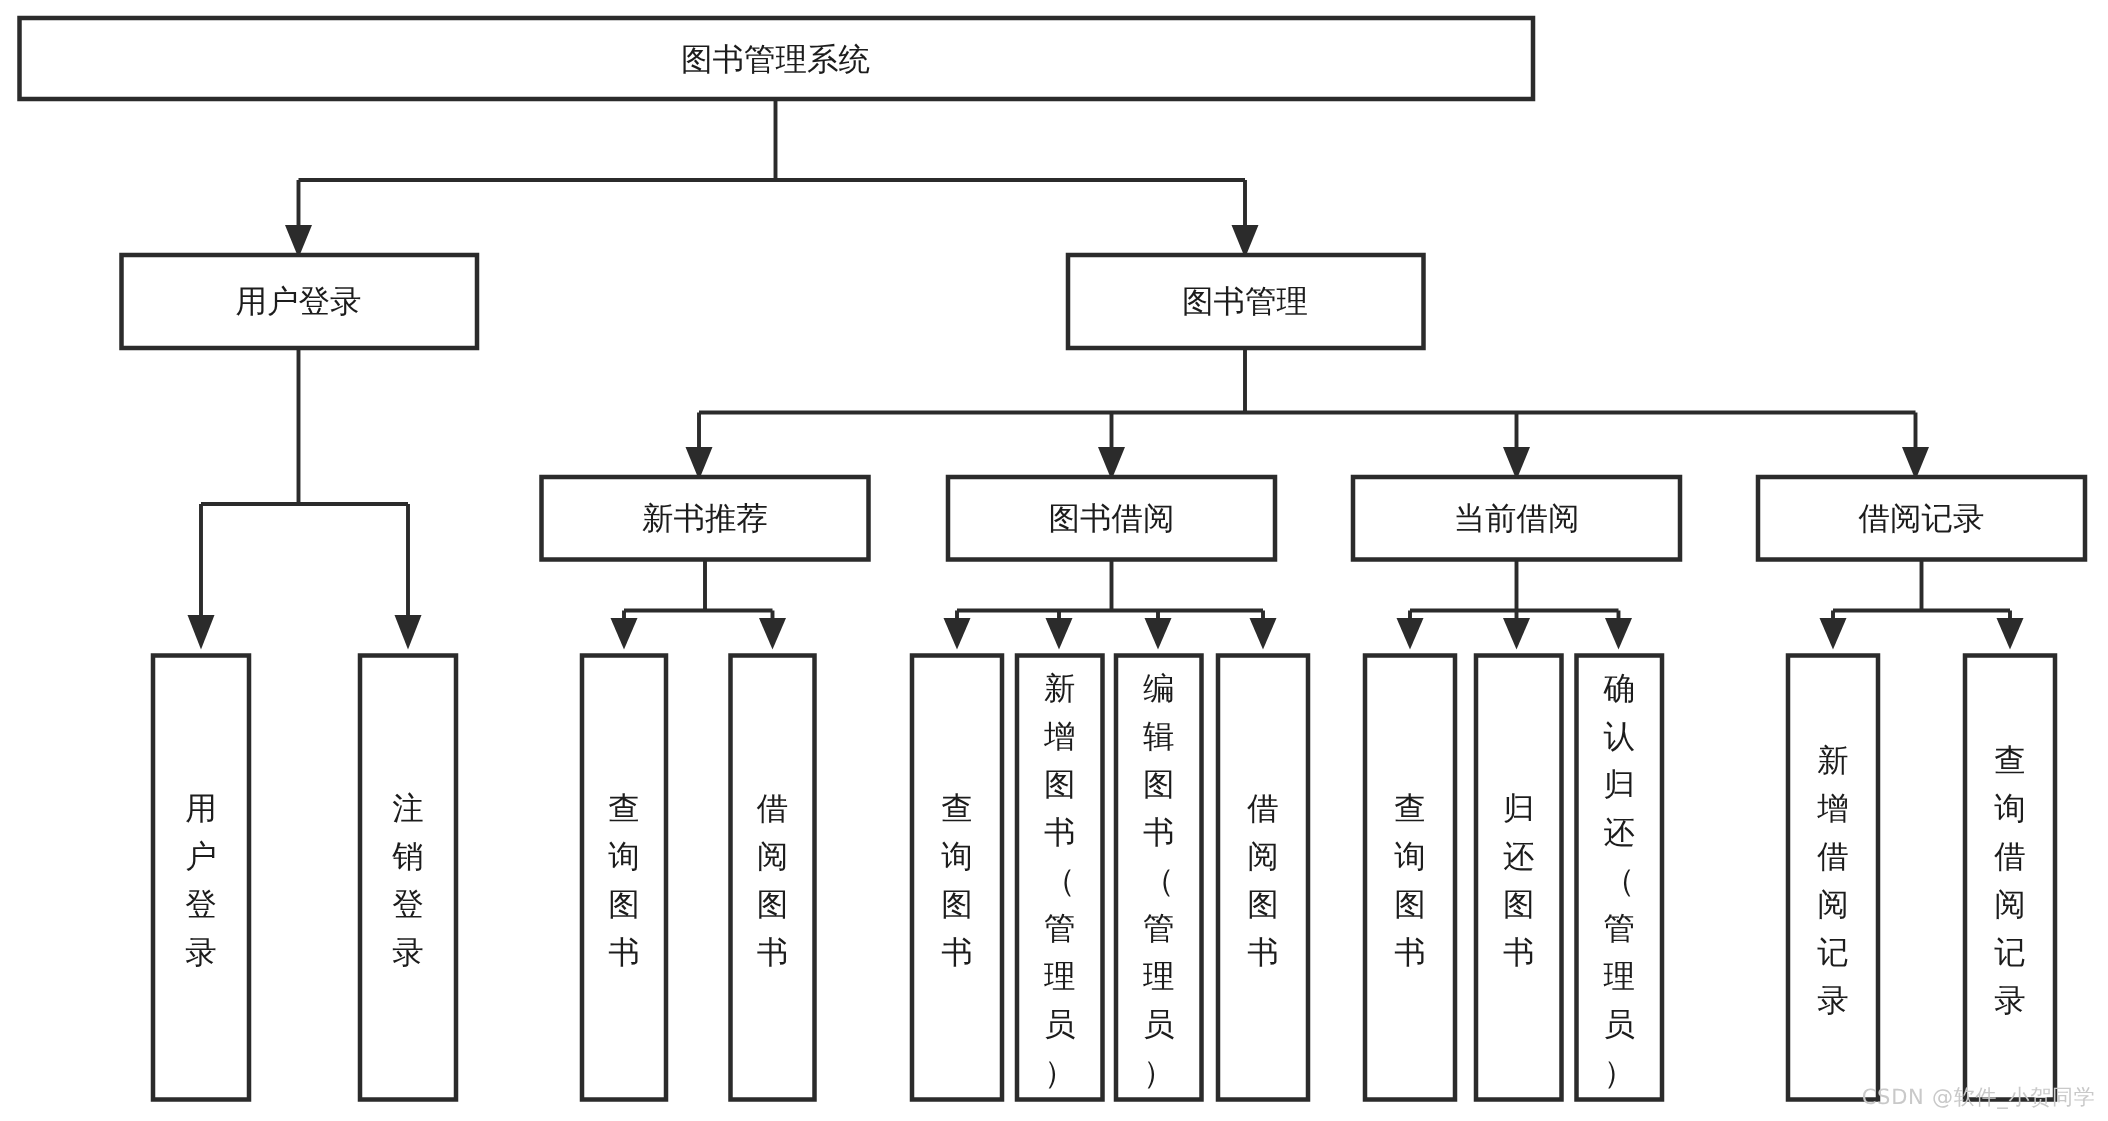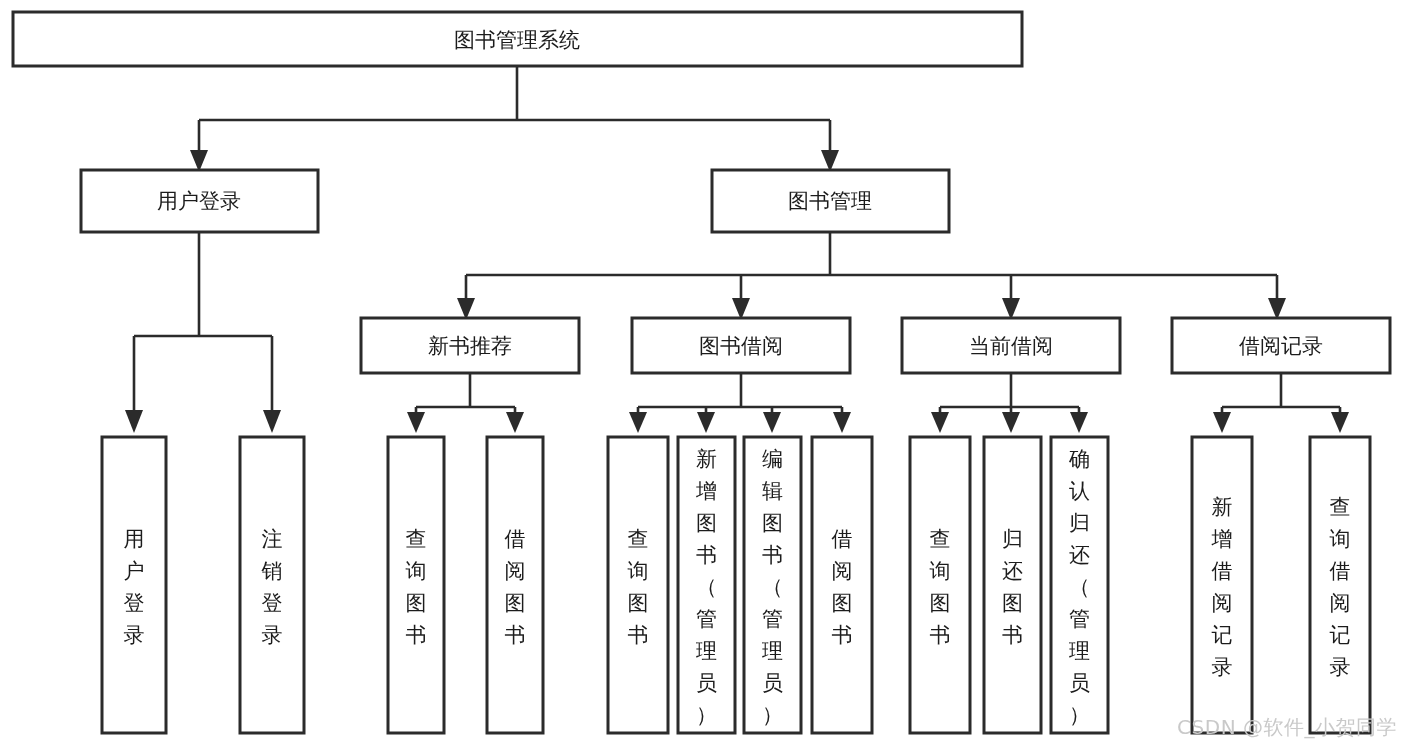--- a/index.html
+++ b/index.html
@@ -53,21 +53,21 @@
     font-family: "DejaVu Sans", "Liberation Sans", sans-serif;
     font-size: 21px;
     fill: #1c1c1c;
     text-anchor: middle;
   }
   .watermark {
     position: absolute;
     right: 8px;
     bottom: 6px;
     font-family: "DejaVu Sans", "Liberation Sans", sans-serif;
-    font-size: 20px;
+    font-size: 14px;
     color: #c9c9c9;
     letter-spacing: 0.5px;
     white-space: nowrap;
     user-select: none;
   }
 </style>
 </head>
 <body>
 
 <div id="diagram-root">

